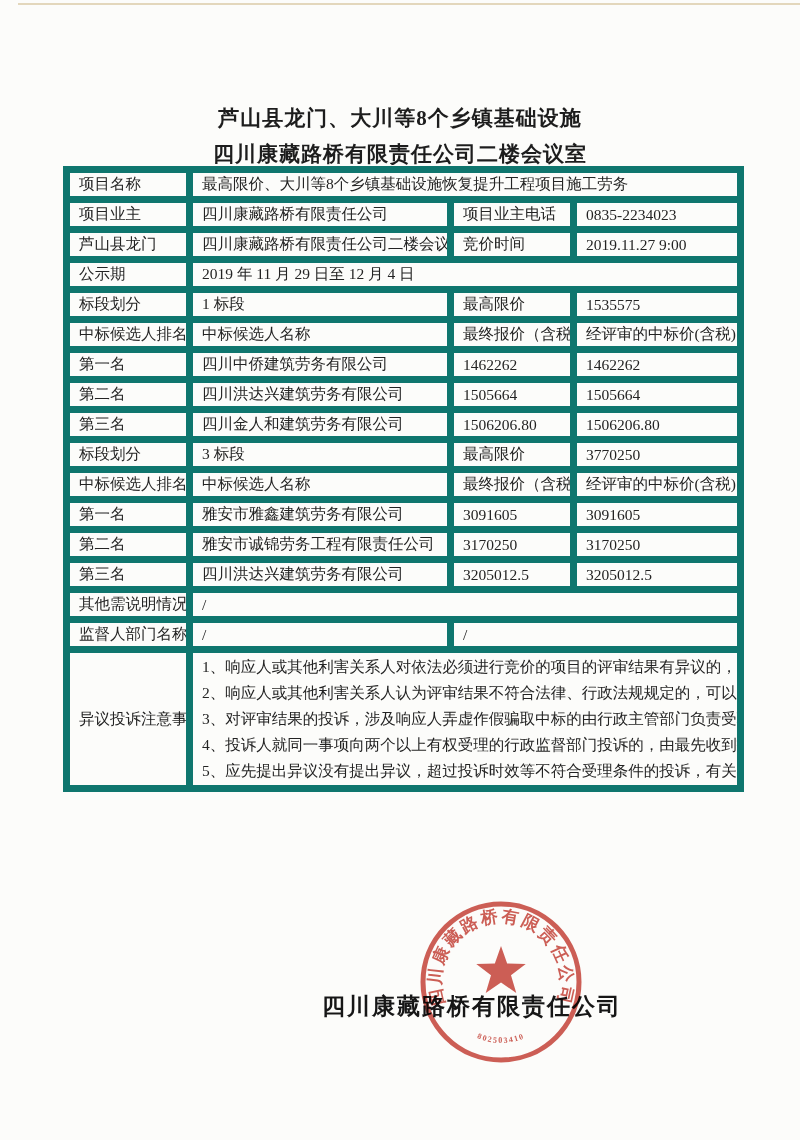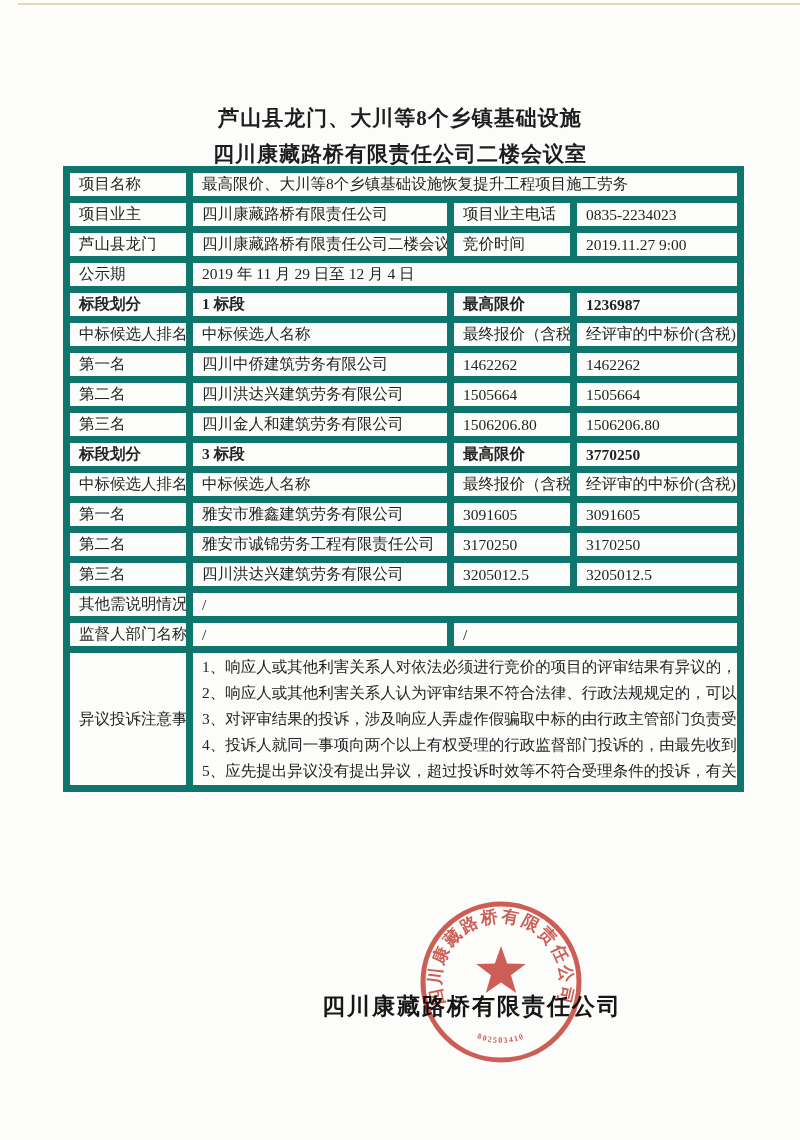--- a/index.html
+++ b/index.html
@@ -23,21 +23,21 @@
     position:absolute; left:63px; top:166px; width:674px;
     border-collapse:collapse; table-layout:fixed;
     border:1.5px solid #4b4b4b;
   }
   table.results td {
     border:7px solid #0f766e; height:28px; box-sizing:border-box;
     font-size:15.5px; padding:1px 9px; vertical-align:middle;
     white-space:nowrap; overflow:hidden;
   }
   table.results td.c { text-align:left; }
-  table.results tr.b td { font-weight:bold; }
+  table.results tr.b td { font-weight:normal; }
   td.notice-label {
     white-space:normal; vertical-align:middle; line-height:26px;
   }
   td.notice-content {
     white-space:normal; vertical-align:top; padding:5px 10px 4px 10px;
   }
   td.notice-content p {
     margin:0; line-height:26px; text-align:justify; font-size:15.5px;
   }
   .footer-company {
@@ -95,21 +95,21 @@
           <td>2019.11.27  9:00</td>
         </tr>
         <tr>
           <td>公示期</td>
           <td colspan="3">2019 年 11 月 29 日至 12 月 4 日</td>
         </tr>
         <tr class="b">
           <td>标段划分</td>
           <td>1 标段</td>
           <td>最高限价</td>
-          <td>1236987</td>
+          <td>1535575</td>
         </tr>
         <tr>
           <td>中标候选人排名</td>
           <td>中标候选人名称</td>
           <td>最终报价（含税）</td>
           <td>经评审的中标价(含税)</td>
         </tr>
         <tr>
           <td>第一名</td>
           <td>四川中侨建筑劳务有限公司</td>

